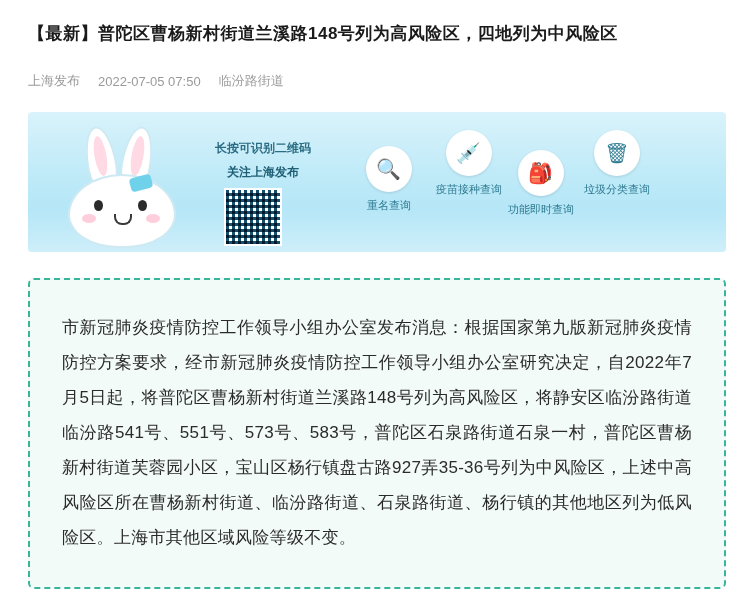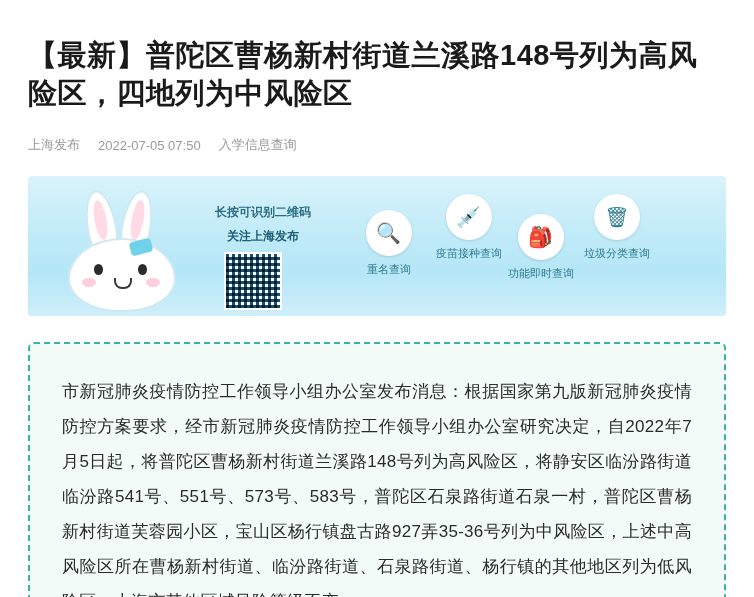--- a/index.html
+++ b/index.html
@@ -15,26 +15,26 @@
     overflow: hidden;
   }
   .page {
     width: 754px;
     height: 597px;
     position: relative;
     box-sizing: border-box;
     padding: 0 28px;
   }
   .article-title {
-    font-size: 29px;
+    font-size: 17px;
     font-weight: bold;
-    line-height: 38px;
+    line-height: 28px;
     color: #1a1a1a;
     letter-spacing: 0.5px;
-    padding-top: 36px;
+    padding-top: 20px;
     margin: 0;
   }
   .meta-row {
     margin-top: 24px;
     font-size: 13px;
     color: #9a9a9a;
     display: flex;
     align-items: center;
     gap: 18px;
   }
@@ -231,21 +231,21 @@
 </head>
 <body>
 
 <div class="page">
 
   <h1 class="article-title">【最新】普陀区曹杨新村街道兰溪路148号列为高风险区，四地列为中风险区</h1>
 
   <div class="meta-row">
     <span>上海发布</span>
     <span>2022-07-05 07:50</span>
-    <span>入学信息查询</span>
+    <span>临汾路街道</span>
   </div>
 
   <div class="banner">
     <div class="banner-wave"></div>
 
     <div class="rabbit">
       <div class="ear left">
           <div class="ear-inner"></div>
         </div>
       <div class="ear right">

